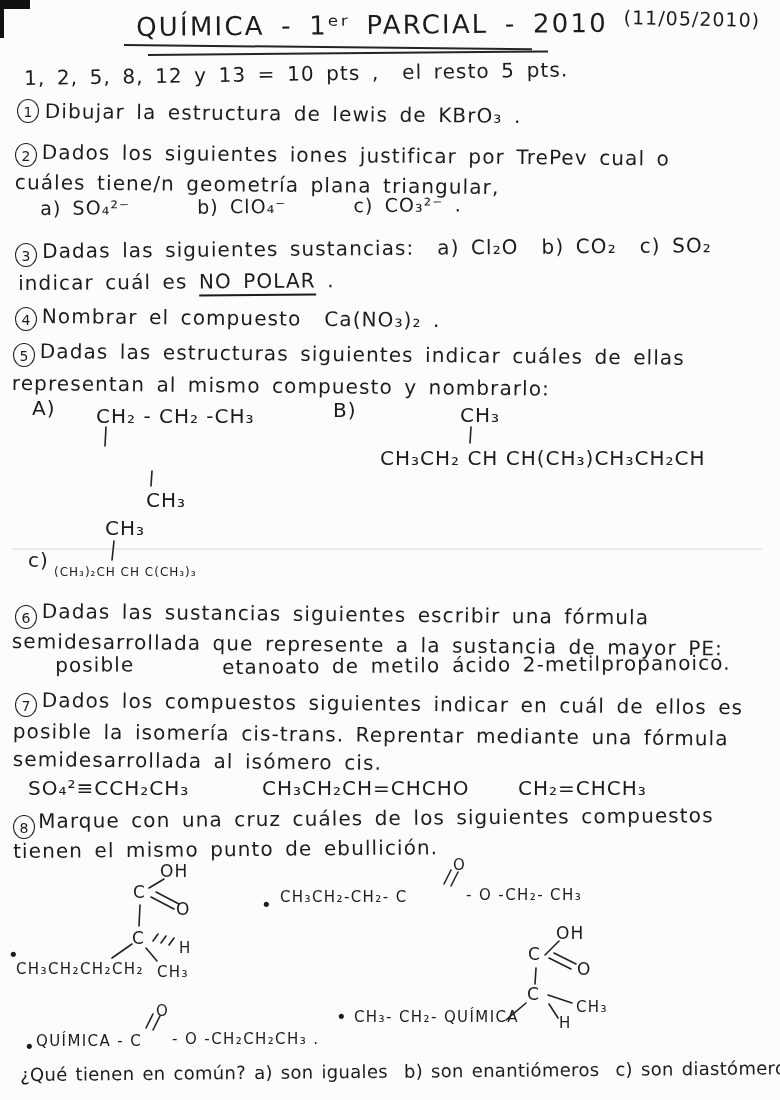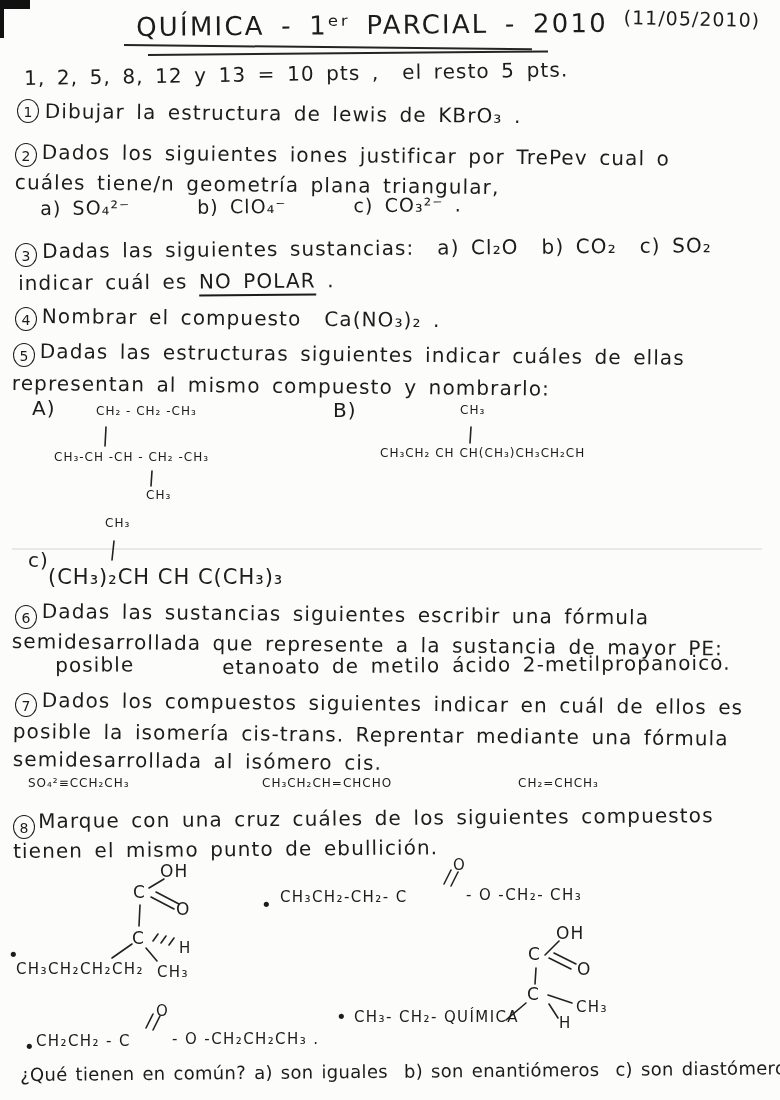--- a/index.html
+++ b/index.html
@@ -9,21 +9,21 @@
     font-family:"DejaVu Sans", sans-serif;
     color:#1c1c1c;
   }
   .t{
     position:absolute; white-space:pre; color:#1c1c1c;
     font-family:"DejaVu Sans", sans-serif;
     transform-origin:0 0;
   }
   .hw{ font-size:20px; letter-spacing:1.1px; word-spacing:4px; }
   .hw-s{ font-size:18px; letter-spacing:0.3px; word-spacing:2px; }
-  .fm{ font-size:12px; letter-spacing:1px; }
+  .fm{ font-size:20px; letter-spacing:1px; }
   .fs{ font-size:15px; letter-spacing:1.4px; }
   .title{ font-size:26px; letter-spacing:2.2px; word-spacing:6px; }
   .date{ font-size:19px; letter-spacing:1px; }
   .cnum{
     position:absolute; width:22px; height:24px;
     border:1.7px solid #1c1c1c; border-radius:50%;
     font-size:14px; line-height:24px; text-align:center;
     box-sizing:border-box; font-family:"DejaVu Sans", sans-serif;
   }
   .ul2{ border-bottom:2px solid #1c1c1c; padding-bottom:1px; }
@@ -102,30 +102,29 @@
 
   <span class="cnum" style="left:15px;top:307px;">4</span>
   <span class="t hw r1" style="left:42px;top:304px;">Nombrar el compuesto  Ca(NO₃)₂ .</span>
 
   <span class="cnum" style="left:13px;top:343px;">5</span>
   <span class="t hw r1" style="left:40px;top:339px;">Dadas las estructuras siguientes indicar cuáles de ellas</span>
   <span class="t hw r1" style="left:12px;top:371px;">representan al mismo compuesto y nombrarlo:</span>
 
   <span class="t hw" style="left:32px;top:396px;">A)</span>
   <span class="t fm" style="left:96px;top:404px;">CH₂ - CH₂ -CH₃</span>
-  <span class="t fm" style="left:54px;top:450px;">CH₃-CH -CH - CH₂ -CH₃</span>
   <span class="t fm" style="left:146px;top:488px;">CH₃</span>
 
   <span class="t hw" style="left:333px;top:398px;">B)</span>
   <span class="t fm" style="left:460px;top:403px;">CH₃</span>
   <span class="t fm" style="left:380px;top:446px;">CH₃CH₂ CH CH(CH₃)CH₃CH₂CH</span>
 
   <span class="t fm" style="left:105px;top:516px;">CH₃</span>
   <span class="t hw" style="left:28px;top:548px;">c)</span>
-  <span class="t fm" style="left:48px;top:565px;font-size:21px;">(CH₃)₂CH CH C(CH₃)₃</span>
+  <span class="t fm" style="left:54px;top:565px;font-size:12px;">(CH₃)₂CH CH C(CH₃)₃</span>
 
   <span class="cnum" style="left:15px;top:605px;">6</span>
   <span class="t hw r1" style="left:42px;top:599px;">Dadas las sustancias siguientes escribir una fórmula</span>
   <span class="t hw r1" style="left:12px;top:629px;">semidesarrollada que represente a la sustancia de mayor PE:</span>
   <span class="t hw r2" style="left:55px;top:653px;">posible</span>
   <span class="t hw r2" style="left:222px;top:655px;">etanoato de metilo</span>
   <span class="t hw r2" style="left:452px;top:653px;">ácido 2-metilpropanoico.</span>
 
   <span class="cnum" style="left:15px;top:693px;">7</span>
   <span class="t hw r1" style="left:42px;top:688px;">Dados los compuestos siguientes indicar en cuál de ellos es</span>
@@ -147,21 +146,21 @@
   <span class="t fm" style="left:132px;top:928px;font-size:17px;">C</span>
   <span class="t fs" style="left:179px;top:939px;">H</span>
   <span class="t fs" style="left:157px;top:963px;">CH₃</span>
 
   <span class="t fs" style="left:261px;top:894px;font-size:18px;">•</span>
   <span class="t fs" style="left:280px;top:888px;">CH₃CH₂-CH₂- C</span>
   <span class="t fs" style="left:466px;top:886px;">- O -CH₂- CH₃</span>
   <span class="t fs" style="left:453px;top:856px;">O</span>
 
   <span class="t fs" style="left:24px;top:1036px;font-size:18px;">•</span>
-  <span class="t fs" style="left:36px;top:1032px;">CH₂CH₂ - C</span>
+  <span class="t fs" style="left:36px;top:1032px;">QUÍMICA - C</span>
   <span class="t fs" style="left:172px;top:1030px;">- O -CH₂CH₂CH₃ .</span>
   <span class="t fs" style="left:156px;top:1002px;">O</span>
 
   <span class="t fs" style="left:336px;top:1006px;font-size:18px;">•</span>
   <span class="t fs" style="left:354px;top:1008px;">CH₃- CH₂- QUÍMICA</span>
   <span class="t fm" style="left:528px;top:944px;font-size:17px;">C</span>
   <span class="t fm" style="left:556px;top:923px;font-size:17px;">OH</span>
   <span class="t fm" style="left:577px;top:959px;font-size:17px;">O</span>
   <span class="t fm" style="left:527px;top:984px;font-size:17px;">C</span>
   <span class="t fs" style="left:576px;top:998px;">CH₃</span>

